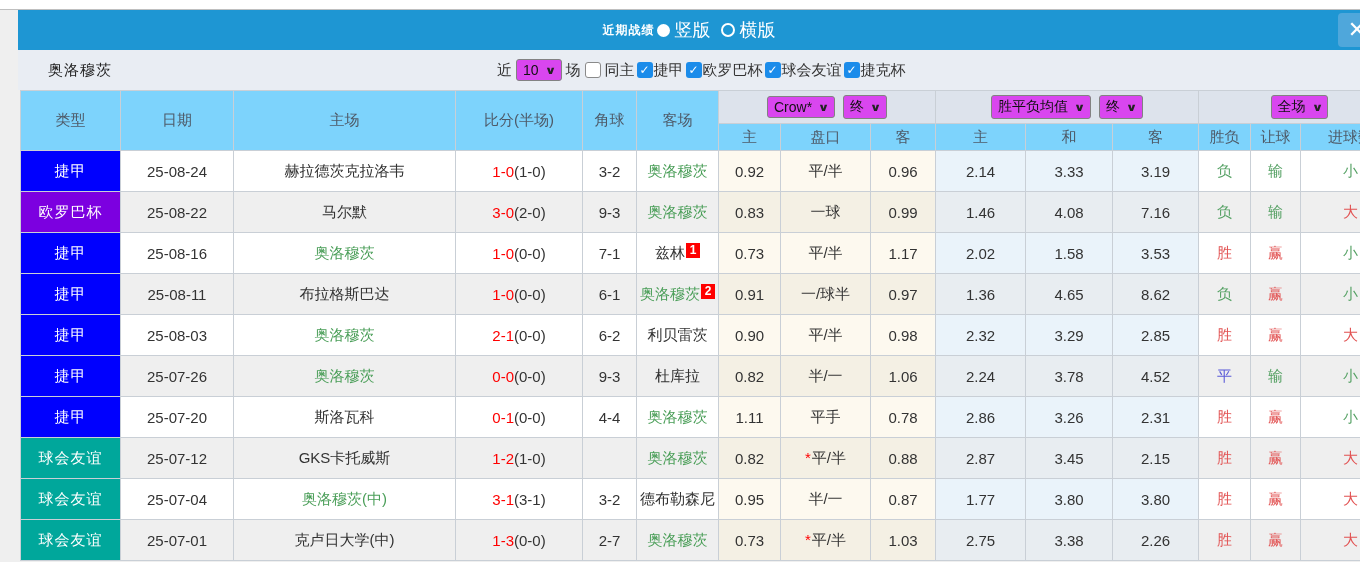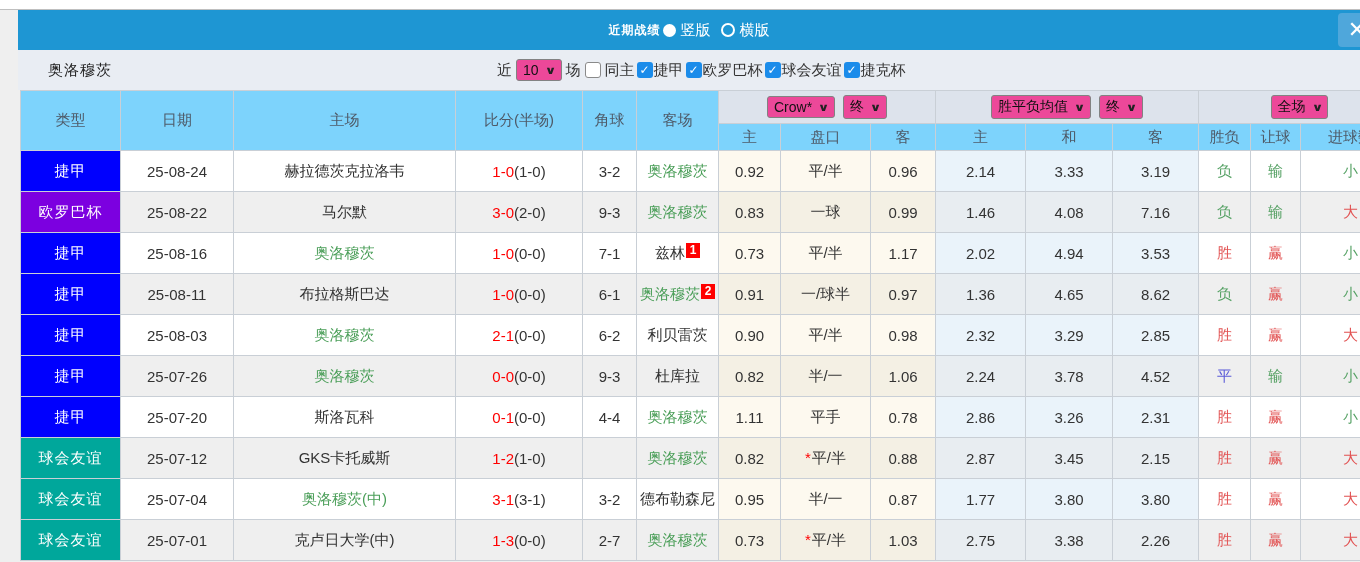--- a/index.html
+++ b/index.html
@@ -11,36 +11,36 @@
   }
   .top-strip{position:absolute;left:0;top:0;width:1360px;height:9px;background:#FFFFFF;border-bottom:1px solid #BFBFBF;}
   .dialog{position:absolute;left:18px;top:10px;width:1382px;}
   
   .titlebar{
     height:40px;background:#1E96D3;position:relative;
     display:flex;align-items:center;justify-content:center;
     color:#FFF;padding-right:40px;box-sizing:border-box;
   }
   .titlebar .title{font-size:12px;font-weight:bold;letter-spacing:1px;}
-  .radio-group{display:flex;align-items:center;margin-left:2px;font-size:15px;}
+  .radio-group{display:flex;align-items:center;margin-left:2px;font-size:18px;}
   .radio{display:inline-block;border-radius:50%;box-sizing:border-box;margin:0 5px 0 10px;cursor:pointer;}
   .radio.sel{width:13px;height:13px;background:#FFF;margin-left:0;}
   .radio.unsel{width:14px;height:14px;border:2px solid #FFF;background:transparent;}
   .close-btn{
     position:absolute;left:1320px;top:3px;width:38px;height:34px;
     background:#4FA7DB;border-radius:4px;color:#FFF;
     display:flex;align-items:center;justify-content:center;
     font-size:22px;font-weight:bold;cursor:pointer;
   }
   
   .filterbar{height:40px;background:#E9EDF3;position:relative;display:flex;align-items:center;font-size:15px;color:#222;}
   .team-name{margin-left:30px;letter-spacing:1px;}
   .filter-controls{position:absolute;left:479px;display:flex;align-items:center;color:#333;}
   .sel-box{
-    display:inline-flex;align-items:center;background:#ec4899;border:1px solid #828282;
+    display:inline-flex;align-items:center;background:#d946ef;border:1px solid #828282;
     border-radius:3px;padding:2px 6px;margin:0 4px;font-size:14px;color:#111;cursor:pointer;white-space:nowrap;
   }
   .sel-box .chev{margin-left:7px;font-size:11px;color:#222;font-weight:bold;transform:scaleX(1.3);}
   .cb{display:inline-flex;align-items:center;justify-content:center;width:16px;height:16px;border-radius:3px;box-sizing:border-box;cursor:pointer;flex:none;}
   .cb.checked{background:#1B8CEA;color:#FFF;font-size:12px;font-weight:bold;}
   .cb.unchecked{background:#FFF;border:1px solid #8A8A8A;margin:0 4px;}
   .comp-item{display:inline-flex;align-items:center;}
   .comp-item .cb{margin:0 1px 0 2px;}
   
   table.results{
@@ -232,21 +232,21 @@
     <td class="c-type" style="background: rgb(0, 0, 254);">捷甲</td>
     <td>25-08-16</td>
     <td class="team-green">奥洛穆茨</td>
     <td><span class="ft">1-0</span><span class="ht">(0-0)</span></td>
     <td>7-1</td>
     <td><span>兹林</span><span class="red-badge">1</span></td>
     <td class="c-odds">0.73</td>
     <td class="c-odds"><span>平/半</span></td>
     <td class="c-odds">1.17</td>
     <td class="c-avg">2.02</td>
-    <td class="c-avg">4.94</td>
+    <td class="c-avg">1.58</td>
     <td class="c-avg">3.53</td>
     <td class="t-red">胜</td>
     <td class="t-red">赢</td>
     <td class="t-green">小</td>
   </tr>
         <tr>
     <td class="c-type" style="background: rgb(0, 0, 254);">捷甲</td>
     <td>25-08-11</td>
     <td>布拉格斯巴达</td>
     <td><span class="ft">1-0</span><span class="ht">(0-0)</span></td>

